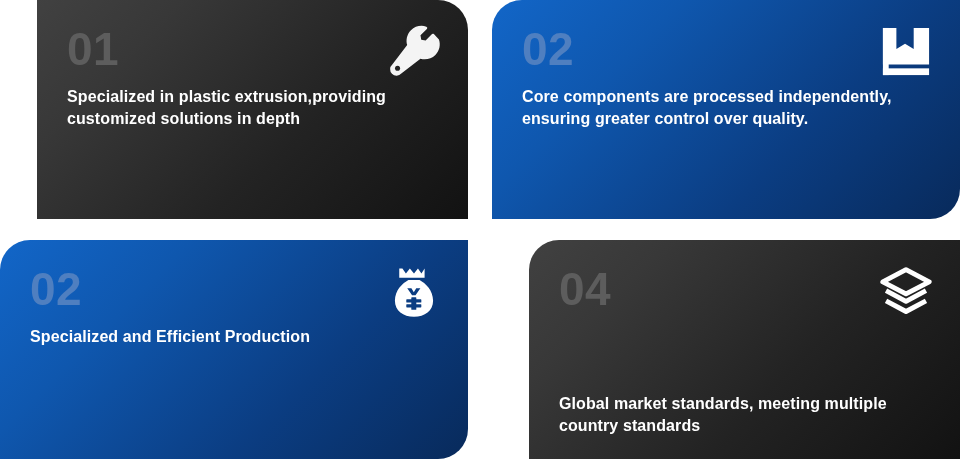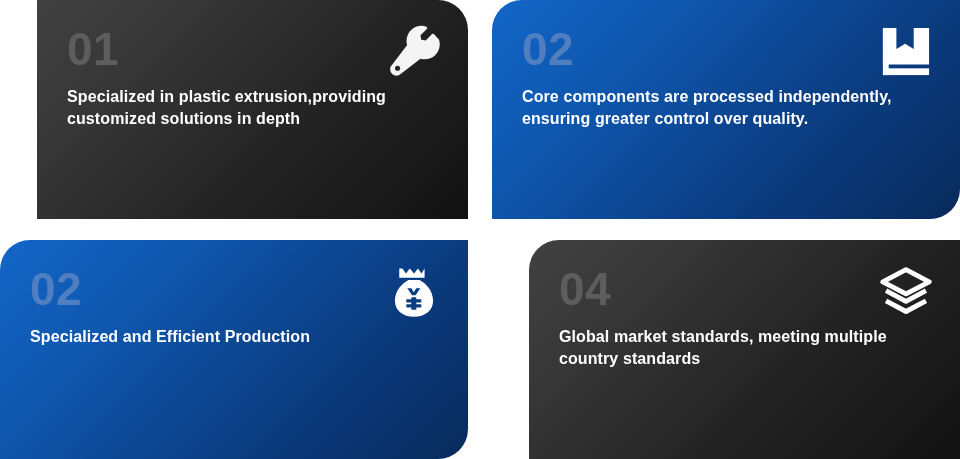--- a/index.html
+++ b/index.html
@@ -32,21 +32,21 @@
     margin-left:37px;
   }
   
   .card.blue {
     background:linear-gradient(135deg,#1266c8 0%, #0f57ae 28%, #0b3d82 65%, #082a5b 100%);
   }
   
   .r-tr { border-radius:0 30px 0 0; }
   .r-tl-br { border-radius:30px 0 30px 0; }
   .r-tl-br-2 { border-radius:30px 0 30px 0; }
-  .r-tl { border-radius:30px 0 0 0; }
+  .r-tl { border-radius:30px 0 0 0;justify-content:space-between; }
 
   .card-num {
     font-size:46px;
     font-weight:700;
     line-height:1;
     letter-spacing:0.5px;
     margin-bottom:14px;
     user-select:none;
   }
   .dark .card-num { color:#5d5d5d; }

